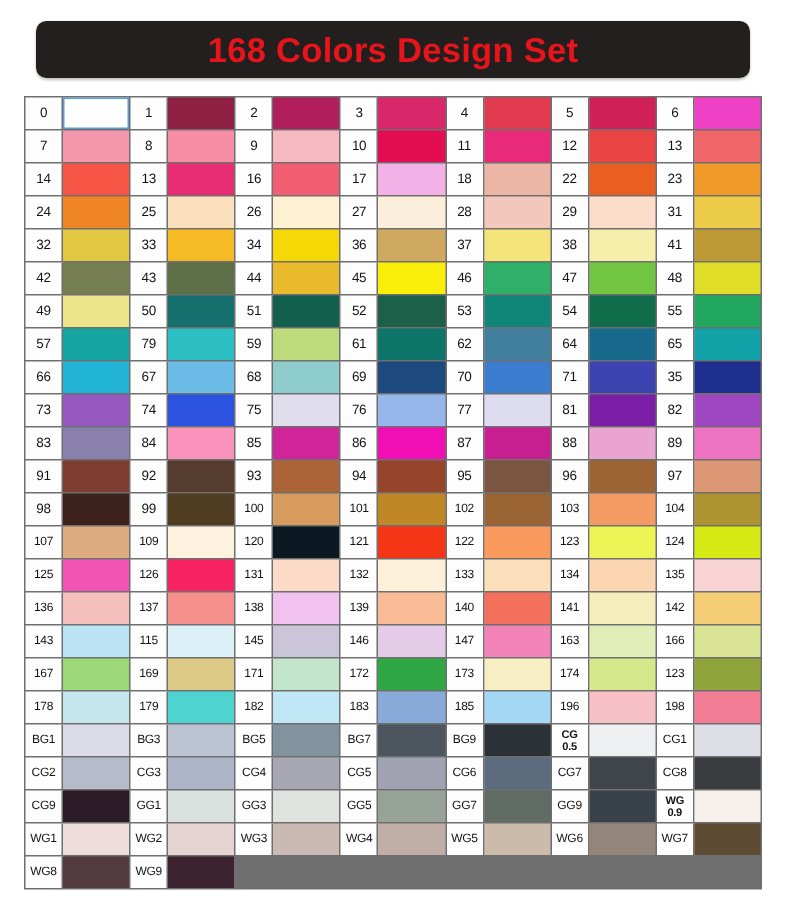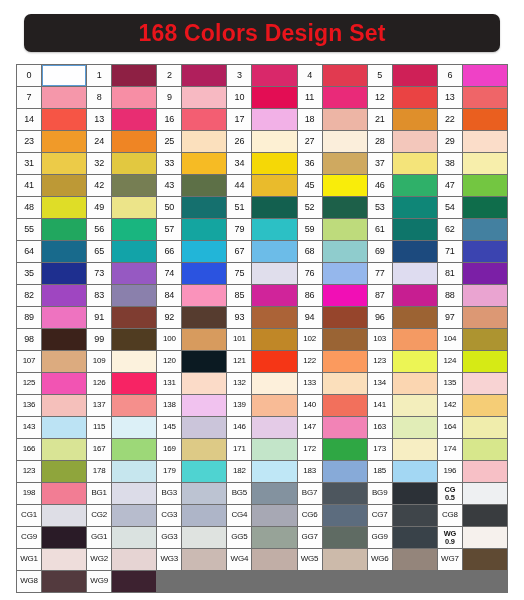--- a/index.html
+++ b/index.html
@@ -154,24 +154,20 @@
       </div>
       <div class="cell">
         <div class="cell-label">17</div>
         <div class="cell-swatch" style="background: rgb(242, 177, 231);"></div>
       </div>
       <div class="cell">
         <div class="cell-label">18</div>
         <div class="cell-swatch" style="background: rgb(237, 181, 165);"></div>
       </div>
       <div class="cell">
-        <div class="cell-label">21</div>
-        <div class="cell-swatch" style="background: rgb(223, 143, 43);"></div>
-      </div>
-      <div class="cell">
         <div class="cell-label">22</div>
         <div class="cell-swatch" style="background: rgb(234, 95, 31);"></div>
       </div>
       <div class="cell">
         <div class="cell-label">23</div>
         <div class="cell-swatch" style="background: rgb(240, 154, 41);"></div>
       </div>
       <div class="cell">
         <div class="cell-label">24</div>
         <div class="cell-swatch" style="background: rgb(239, 133, 36);"></div>
@@ -278,24 +274,20 @@
       </div>
       <div class="cell">
         <div class="cell-label">54</div>
         <div class="cell-swatch" style="background: rgb(15, 109, 75);"></div>
       </div>
       <div class="cell">
         <div class="cell-label">55</div>
         <div class="cell-swatch" style="background: rgb(33, 167, 95);"></div>
       </div>
       <div class="cell">
-        <div class="cell-label">56</div>
-        <div class="cell-swatch" style="background: rgb(25, 181, 127);"></div>
-      </div>
-      <div class="cell">
         <div class="cell-label">57</div>
         <div class="cell-swatch" style="background: rgb(20, 165, 160);"></div>
       </div>
       <div class="cell">
         <div class="cell-label">79</div>
         <div class="cell-swatch" style="background: rgb(44, 192, 197);"></div>
       </div>
       <div class="cell">
         <div class="cell-label">59</div>
         <div class="cell-swatch" style="background: rgb(190, 219, 124);"></div>
@@ -326,20 +318,24 @@
       </div>
       <div class="cell">
         <div class="cell-label">68</div>
         <div class="cell-swatch" style="background: rgb(143, 204, 205);"></div>
       </div>
       <div class="cell">
         <div class="cell-label">69</div>
         <div class="cell-swatch" style="background: rgb(28, 74, 126);"></div>
       </div>
       <div class="cell">
+        <div class="cell-label">70</div>
+        <div class="cell-swatch" style="background: rgb(58, 125, 206);"></div>
+      </div>
+      <div class="cell">
         <div class="cell-label">71</div>
         <div class="cell-swatch" style="background: rgb(59, 68, 176);"></div>
       </div>
       <div class="cell">
         <div class="cell-label">35</div>
         <div class="cell-swatch" style="background: rgb(30, 47, 143);"></div>
       </div>
       <div class="cell">
         <div class="cell-label">73</div>
         <div class="cell-swatch" style="background: rgb(150, 89, 194);"></div>
@@ -406,20 +402,24 @@
       </div>
       <div class="cell">
         <div class="cell-label">93</div>
         <div class="cell-swatch" style="background: rgb(171, 99, 55);"></div>
       </div>
       <div class="cell">
         <div class="cell-label">94</div>
         <div class="cell-swatch" style="background: rgb(150, 69, 44);"></div>
       </div>
       <div class="cell">
+        <div class="cell-label">95</div>
+        <div class="cell-swatch" style="background: rgb(122, 85, 65);"></div>
+      </div>
+      <div class="cell">
         <div class="cell-label">96</div>
         <div class="cell-swatch" style="background: rgb(156, 99, 51);"></div>
       </div>
       <div class="cell">
         <div class="cell-label">97</div>
         <div class="cell-swatch" style="background: rgb(220, 152, 116);"></div>
       </div>
       <div class="cell">
         <div class="cell-label">98</div>
         <div class="cell-swatch" style="background: rgb(60, 34, 26);"></div>
@@ -548,24 +548,20 @@
         <div class="cell-label tiny">146</div>
         <div class="cell-swatch" style="background: rgb(228, 203, 231);"></div>
       </div>
       <div class="cell">
         <div class="cell-label tiny">147</div>
         <div class="cell-swatch" style="background: rgb(242, 131, 182);"></div>
       </div>
       <div class="cell">
         <div class="cell-label tiny">163</div>
         <div class="cell-swatch" style="background: rgb(225, 237, 183);"></div>
-      </div>
-      <div class="cell">
-        <div class="cell-label tiny">164</div>
-        <div class="cell-swatch" style="background: rgb(240, 237, 172);"></div>
       </div>
       <div class="cell">
         <div class="cell-label tiny">166</div>
         <div class="cell-swatch" style="background: rgb(217, 228, 149);"></div>
       </div>
       <div class="cell">
         <div class="cell-label tiny">167</div>
         <div class="cell-swatch" style="background: rgb(157, 216, 120);"></div>
       </div>
       <div class="cell">
@@ -653,20 +649,24 @@
         <div class="cell-label tiny">CG2</div>
         <div class="cell-swatch" style="background: rgb(183, 188, 205);"></div>
       </div>
       <div class="cell">
         <div class="cell-label tiny">CG3</div>
         <div class="cell-swatch" style="background: rgb(174, 181, 200);"></div>
       </div>
       <div class="cell">
         <div class="cell-label tiny">CG4</div>
         <div class="cell-swatch" style="background: rgb(167, 168, 180);"></div>
+      </div>
+      <div class="cell">
+        <div class="cell-label tiny">CG5</div>
+        <div class="cell-swatch" style="background: rgb(160, 162, 177);"></div>
       </div>
       <div class="cell">
         <div class="cell-label tiny">CG6</div>
         <div class="cell-swatch" style="background: rgb(92, 108, 126);"></div>
       </div>
       <div class="cell">
         <div class="cell-label tiny">CG7</div>
         <div class="cell-swatch" style="background: rgb(63, 69, 74);"></div>
       </div>
       <div class="cell">

